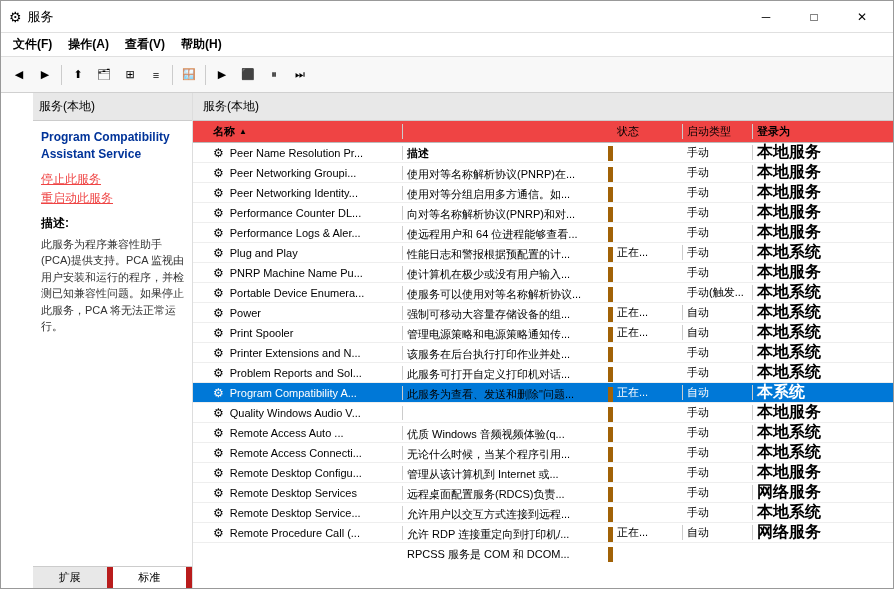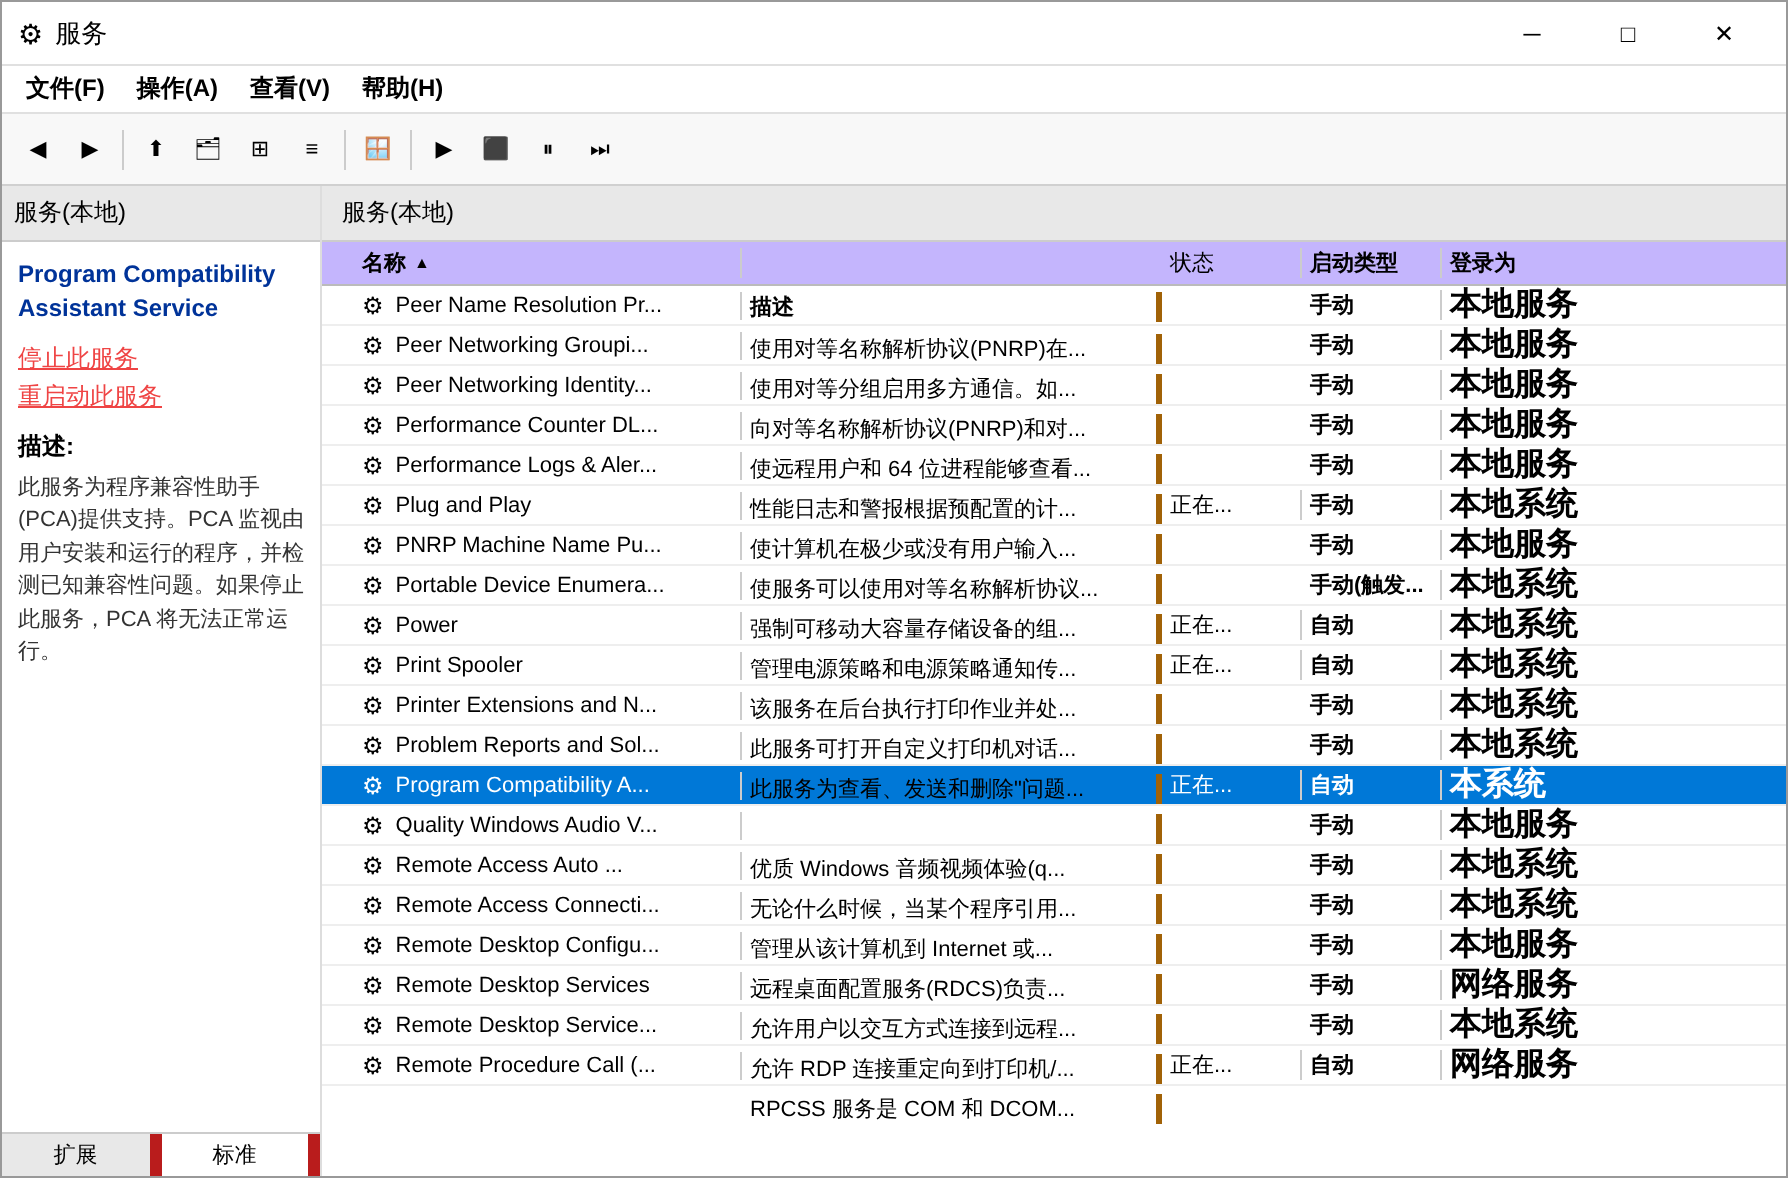--- a/index.html
+++ b/index.html
@@ -17,21 +17,21 @@
     
     .menu-bar { height: 24px; display: flex; align-items: center; padding: 0 4px; border-bottom: 1px solid #e0e0e0; background: #fff; font-weight: bold; }
     .menu-item { padding: 2px 8px; cursor: pointer; font-size: 12px; }
 
     
     .toolbar { height: 36px; display: flex; align-items: center; padding: 0 6px; border-bottom: 1px solid #d0d0d0; background: #f8f8f8; gap: 2px; }
     .tb-btn { width: 24px; height: 24px; display: flex; align-items: center; justify-content: center; cursor: pointer; border: 1px solid transparent; font-size: 11px; }
     .tb-sep { width: 1px; height: 20px; background: #ccc; margin: 0 2px; }
 
     
-    .main-content { display: flex; flex: 1; overflow: hidden; }
+    .main-content { display: flex; flex: 1; overflow: hidden; padding-left: 32px; }
 
     
     .sidebar { width: 160px; background: #fff; border-right: 1px solid #ddd; display: flex; flex-direction: column; }
     .sidebar-nav { height: 28px; background: #e8e8e8; display: flex; align-items: center; padding: 0 6px; border-bottom: 1px solid #ccc; }
     .sidebar-nav span { font-size: 12px; color: #000; }
     .sidebar-content { flex: 1; padding: 8px; overflow: hidden; }
     .sidebar-service-name { font-size: 12px; font-weight: bold; color: #003399; margin-bottom: 8px; line-height: 1.4; }
     .sidebar-links { margin-bottom: 8px; }
     .sidebar-link { color: #ef4444; text-decoration: underline; cursor: pointer; font-size: 12px; display: block; margin-bottom: 2px; }
     .sidebar-desc-title { font-size: 12px; font-weight: bold; margin-bottom: 4px; }
@@ -40,25 +40,25 @@
     .sidebar-tab { flex: 1; display: flex; align-items: center; justify-content: center; font-size: 11px; cursor: pointer; border-right: 6px solid #b91c1c; background: #e8e8e8; }
     .sidebar-tab.active { background: #fff; }
 
     
     .right-panel { flex: 1; display: flex; flex-direction: column; overflow: hidden; }
     .right-header { height: 28px; background: #e8e8e8; display: flex; align-items: center; padding: 0 10px; border-bottom: 1px solid #ccc; }
     .right-header span { font-size: 12px; }
 
     
     .services-table { flex: 1; overflow-y: auto; overflow-x: hidden; }
-    .table-header { display: flex; align-items: center; background: #c4b5fd; border-bottom: 1px solid #bbb; height: 22px; position: sticky; top: 0; z-index: 10; }
+    .table-header { display: flex; align-items: center; background: #ef4444; border-bottom: 1px solid #bbb; height: 22px; position: sticky; top: 0; z-index: 10; }
     .col-name { width: 210px; min-width: 210px; padding: 0 4px 0 20px; font-size: 11px; font-weight: bold; border-right: 1px solid #ccc; display: flex; align-items: center; gap: 4px; }
-    .col-desc { width: 210px; min-width: 210px; padding: 0 4px; font-size: 11px; font-weight: bold; border-right: 3px solid #a16207; margin-top: 43px; }
+    .col-desc { width: 210px; min-width: 210px; padding: 0 4px; font-size: 11px; font-weight: bold; border-right: 5px solid #a16207; margin-top: 43px; }
     .col-status { width: 70px; min-width: 70px; padding: 0 4px; font-size: 11px; font-weight: normal; border-right: 1px solid #ccc; }
-    .col-startup { width: 70px; min-width: 70px; padding: 0 4px; font-size: 11px; font-weight: bold; border-right: 1px solid #ccc; }
+    .col-startup { width: 70px; min-width: 70px; padding: 0 4px; font-size: 11px; font-weight: normal; border-right: 1px solid #ccc; }
     .col-login { flex: 1; padding: 0 4px; font-size: 11px; font-weight: bold; }
 
     .table-row { display: flex; align-items: center; height: 20px; border-bottom: 1px solid #eee; cursor: pointer; }
     .table-row.selected { background: #0078d7; color: #fff; }
     .table-row .col-name { font-size: 11px; font-weight: normal; }
     .table-row .col-desc { font-size: 11px; font-weight: normal; }
     .table-row .col-status { font-size: 11px; }
     .table-row .col-startup { font-size: 11px; }
     .table-row .col-login { font-size: 16px; }
 

